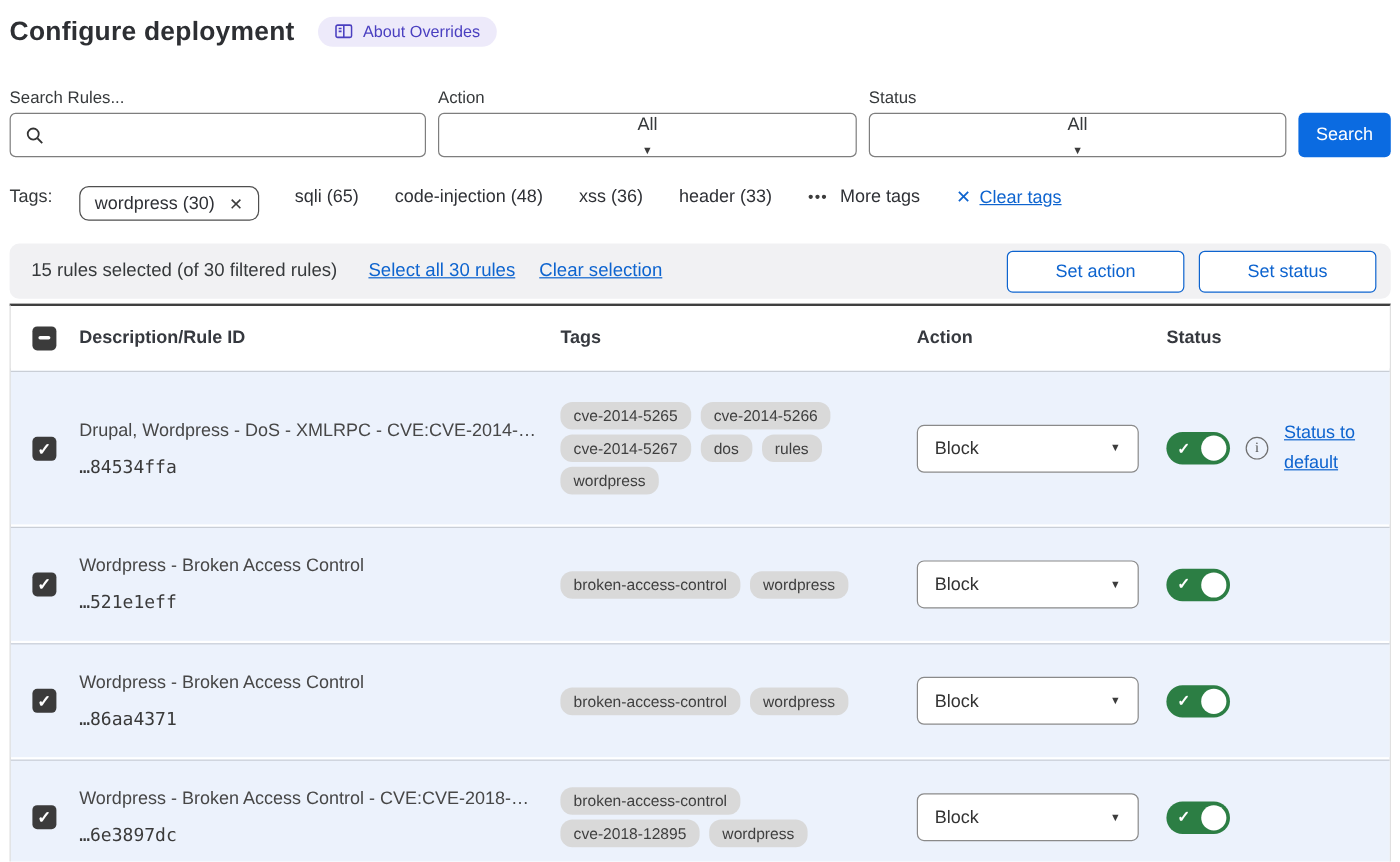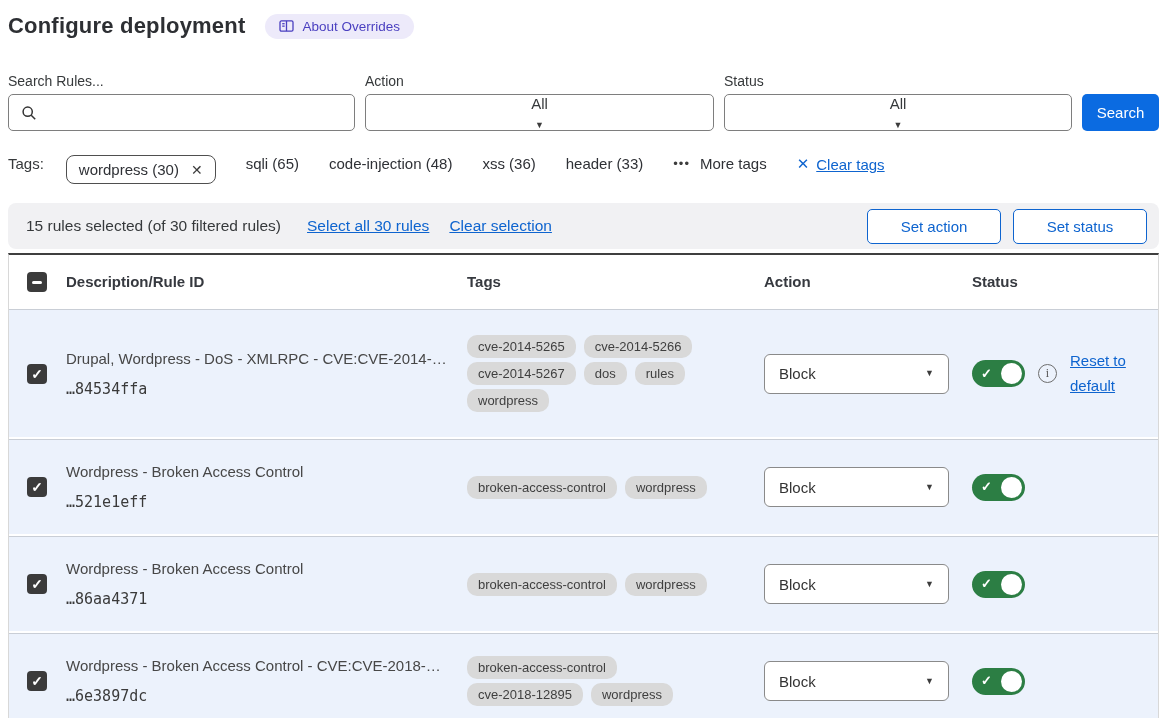--- a/index.html
+++ b/index.html
@@ -64,21 +64,21 @@
   
   .selection-bar {
     margin-top: 16px; height: 46px; background: #f1f1f3; border-radius: 8px;
     display: flex; align-items: center; padding: 0 12px 0 18px; gap: 26px;
   }
   .selection-summary { font-size: 15.5px; color: #36393b; }
   .sel-link { color: var(--c-accent, #0e64cf); text-decoration: underline; font-size: 15.5px; cursor: pointer; }
   .sel-link + .sel-link { margin-left: -6px; }
   .sel-spacer { flex: 1; }
   .outline-btn {
-    width: 134px; height: 35px; background: #fff; border: 1px solid var(--c-accent, #0e64cf);
+    width: 148px; height: 35px; background: #fff; border: 1px solid var(--c-accent, #0e64cf);
     border-radius: 5px; color: var(--c-accent, #0e64cf); font-size: 15px;
     font-family: "Liberation Sans", sans-serif; cursor: pointer;
   }
   .outline-btn + .outline-btn { margin-left: -14px; }
 
   
   .rules-table {
     margin-top: 4px; border-top: 2px solid #3f3f3f;
     border-left: 1px solid #d8d8d8; border-right: 1px solid #d8d8d8;
     border-bottom: 1px solid #c9ced6;
@@ -233,21 +233,21 @@
           <span class="caret">▼</span>
         </div>
       </div>
       <div class="cell-status">
         <span class="toggle">
           <span class="tcheck">✓</span>
           <span class="knob"></span>
         </span>
         <span class="info-icon">i</span>
         <span class="reset-link">
-          <span class="w">Reset to</span><br>
+          <span class="w">Status to</span><br>
           <span class="w">default</span>
         </span>
       </div>
     </div>
 
     <div class="trow rrow">
       <div><span class="checkbox">
             <span class="mark">✓</span>
           </span></div>
       <div class="cell-desc">

